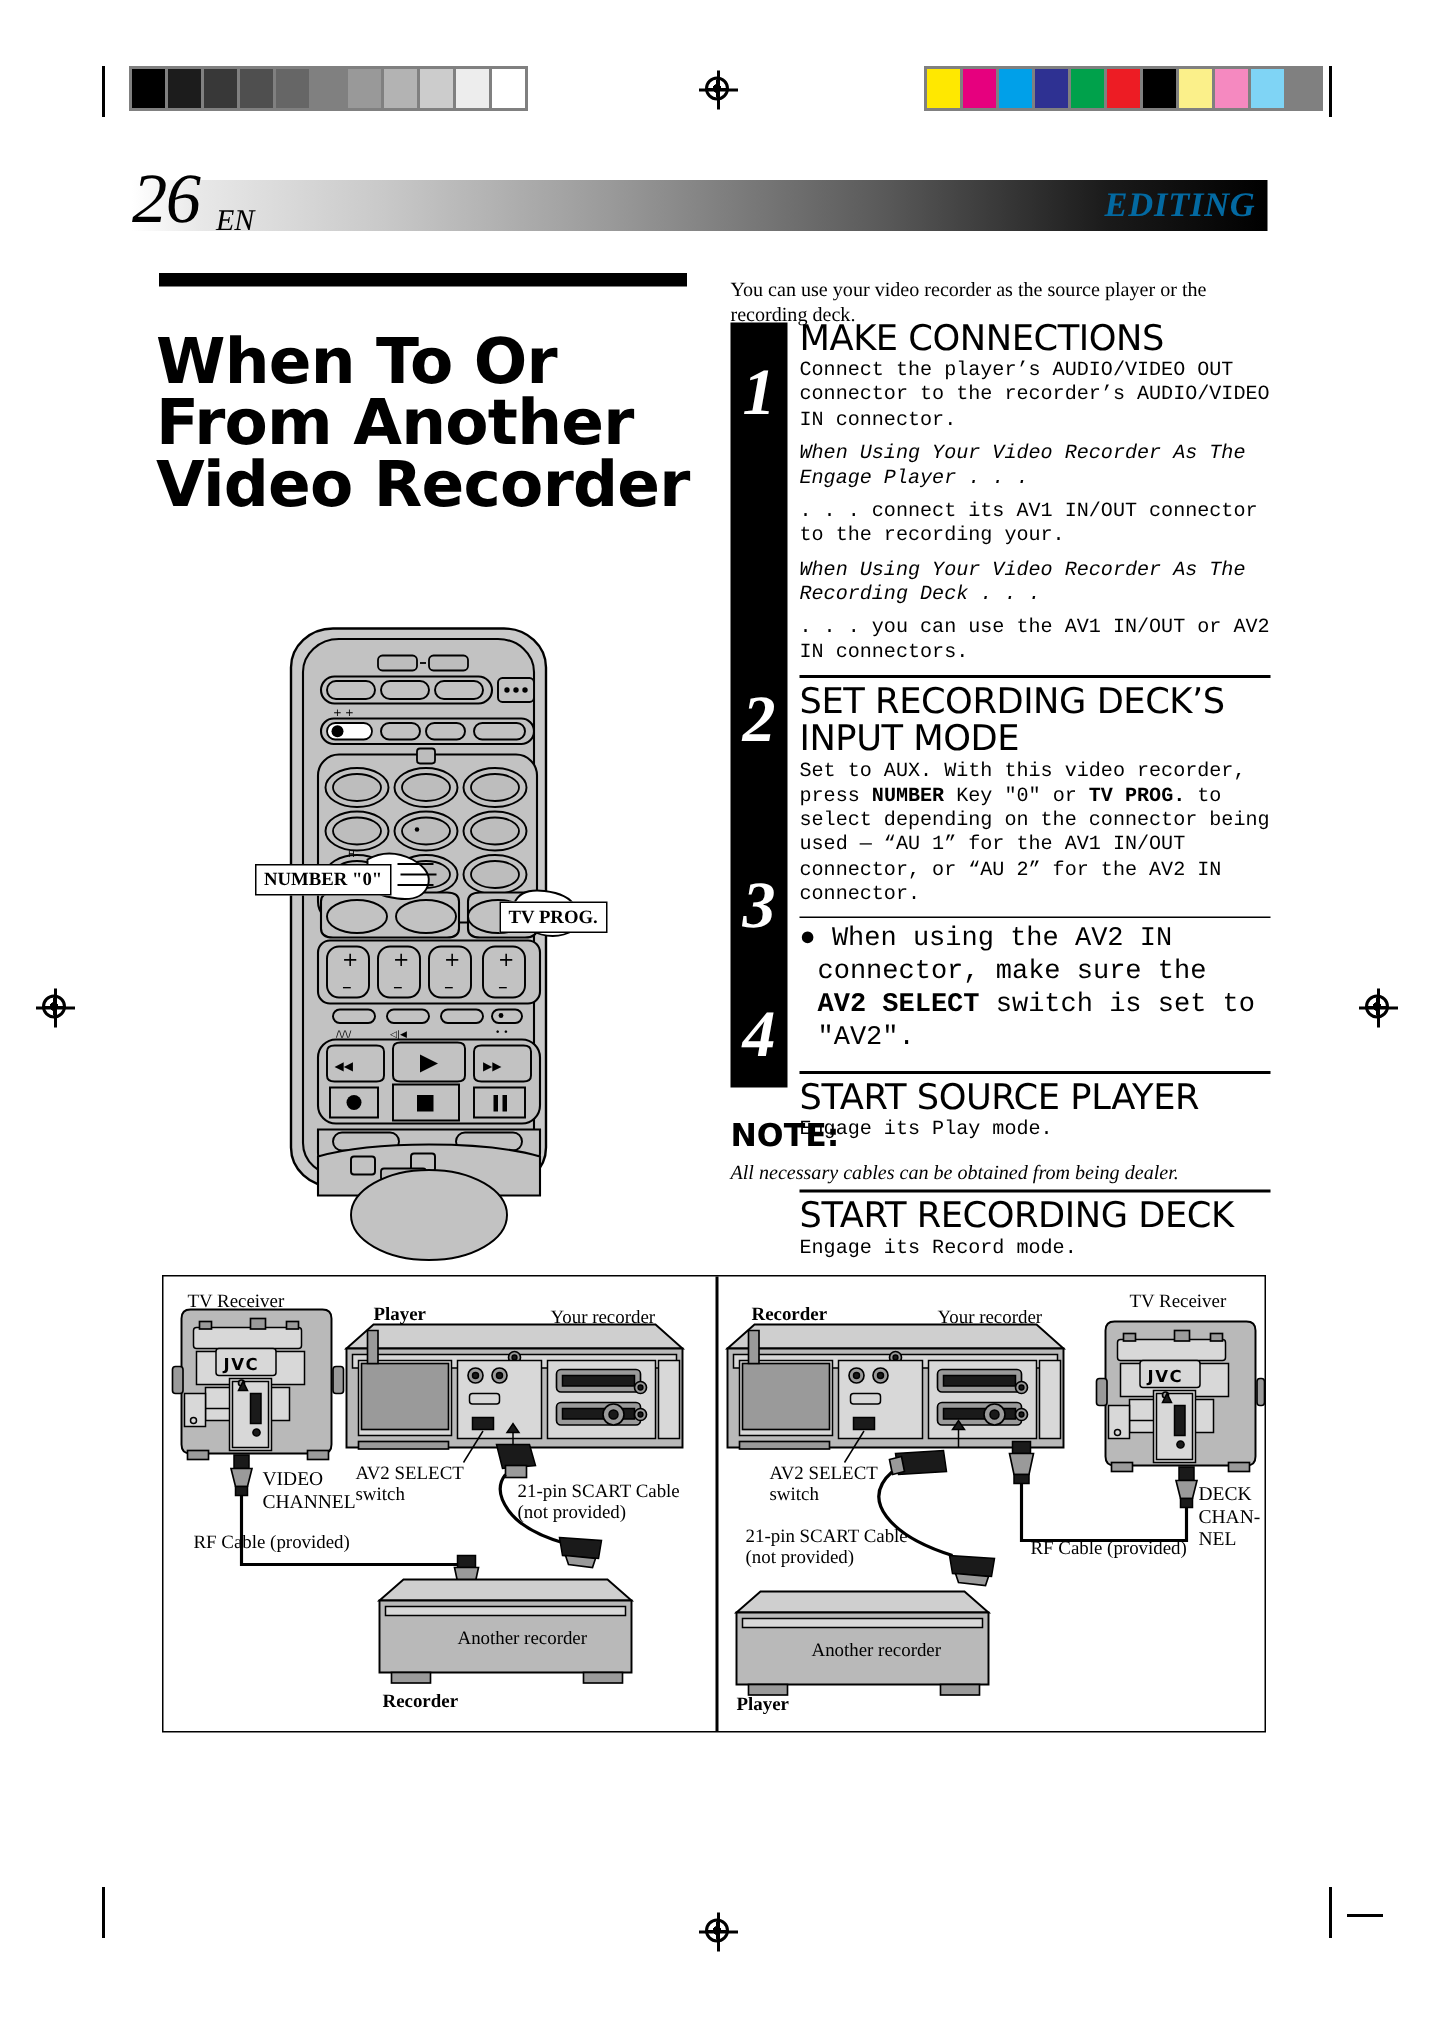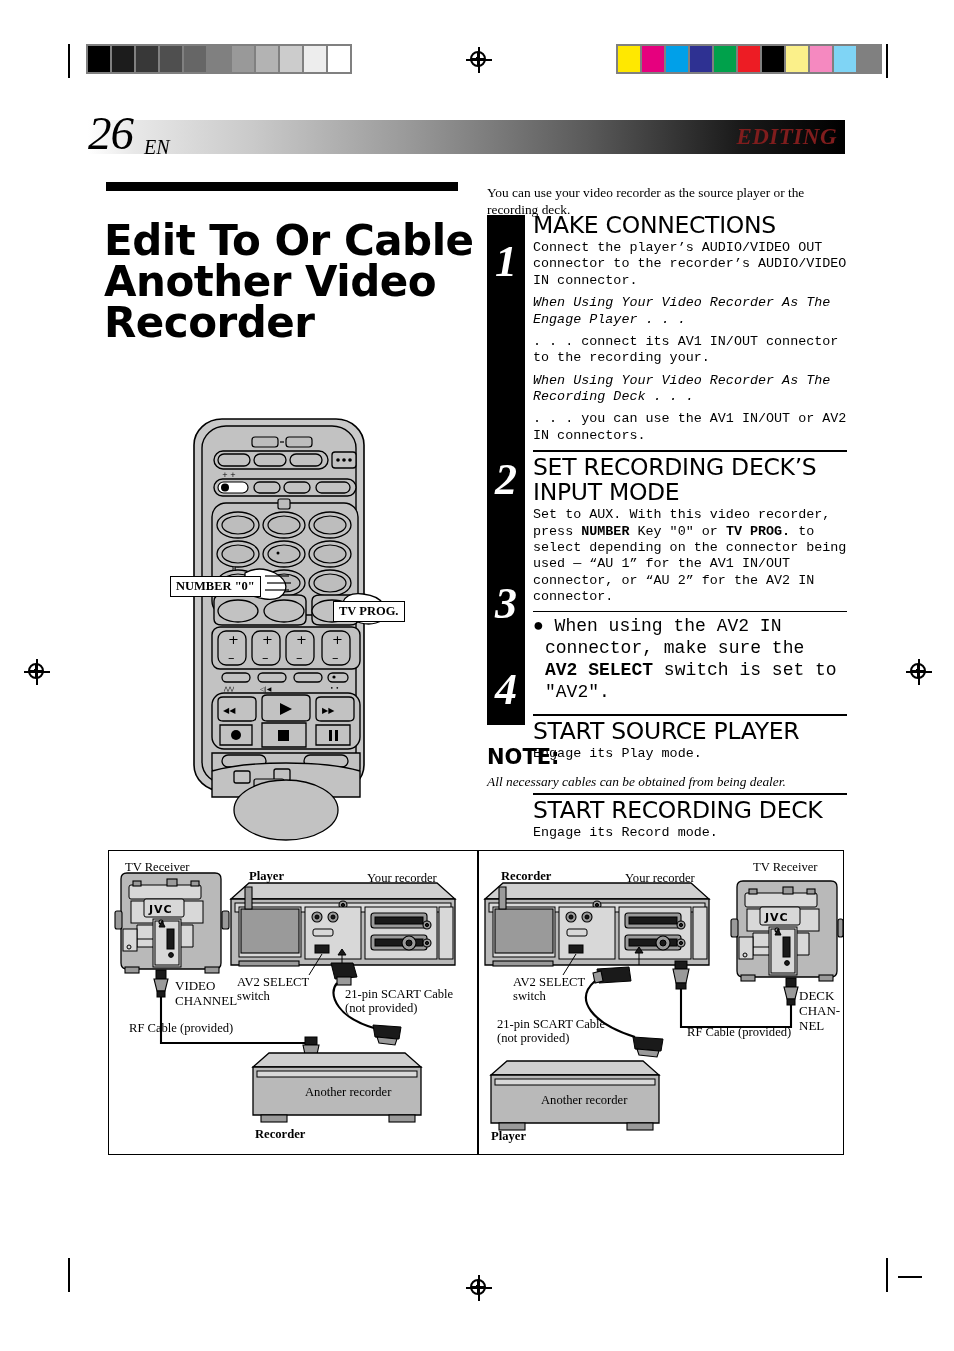--- a/index.html
+++ b/index.html
@@ -26,21 +26,21 @@
   .swatchbar div{width:22px;height:26px;}
 
   
   #pagehead{position:absolute;left:88px;top:120px;width:757px;height:34px;}
   #gradbar{position:absolute;left:0;top:0;width:757px;height:34px;
            background:linear-gradient(to right,#ffffff 0%,#e8e8e8 6%,#c9c9c9 22%,#9a9a9a 42%,#5a5a5a 66%,#1a1a1a 86%,#000 100%);}
   #pagenum{position:absolute;left:0;top:-10px;font-family:"Liberation Serif",serif;
            font-style:italic;font-weight:400;font-size:47px;line-height:1;letter-spacing:-1px;}
   #pageen{position:absolute;left:56px;top:16px;font-family:"Liberation Serif",serif;
           font-style:italic;font-size:20px;}
-  #sectionname{position:absolute;right:8px;top:4px;color:#7f1d1d;font-family:"Liberation Serif",serif;
+  #sectionname{position:absolute;right:8px;top:4px;color:#0369a1;font-family:"Liberation Serif",serif;
                font-style:italic;font-weight:700;font-size:23px;letter-spacing:0.5px;}
 
   
   #titlerule{position:absolute;left:106px;top:182px;width:352px;height:9px;background:#000;}
   #bigtitle{position:absolute;left:104px;top:192px;width:380px;
             font-family:"DejaVu Sans",sans-serif;font-weight:700;font-size:42px;
             line-height:0.98;letter-spacing:-0.5px;}
 
   
   #remotewrap{position:absolute;left:150px;top:415px;width:300px;height:380px;}
@@ -141,21 +141,21 @@
   </div>
 
 <div id="pagehead">
   <div id="gradbar"></div>
   <div id="pagenum">26</div>
   <div id="pageen">EN</div>
   <div id="sectionname">EDITING</div>
 </div>
 
 <div id="titlerule"></div>
-<h1 id="bigtitle">Edit To Or Cable Another Video Recorder</h1>
+<h1 id="bigtitle">When To Or From Another Video Recorder</h1>
 
 <div id="remotewrap">
 <svg width="300" height="380" viewBox="0 0 300 380">
   <defs>
     <style>
       .bodyfill{fill:#c9c9c9;stroke:#000;stroke-width:1.6;}
       .pnl{fill:#c2c2c2;stroke:#000;stroke-width:1.4;}
       .btn{fill:#c2c2c2;stroke:#000;stroke-width:1.3;}
       .btn2{fill:#bdbdbd;stroke:#000;stroke-width:1.2;}
       .blk{fill:#000;}

